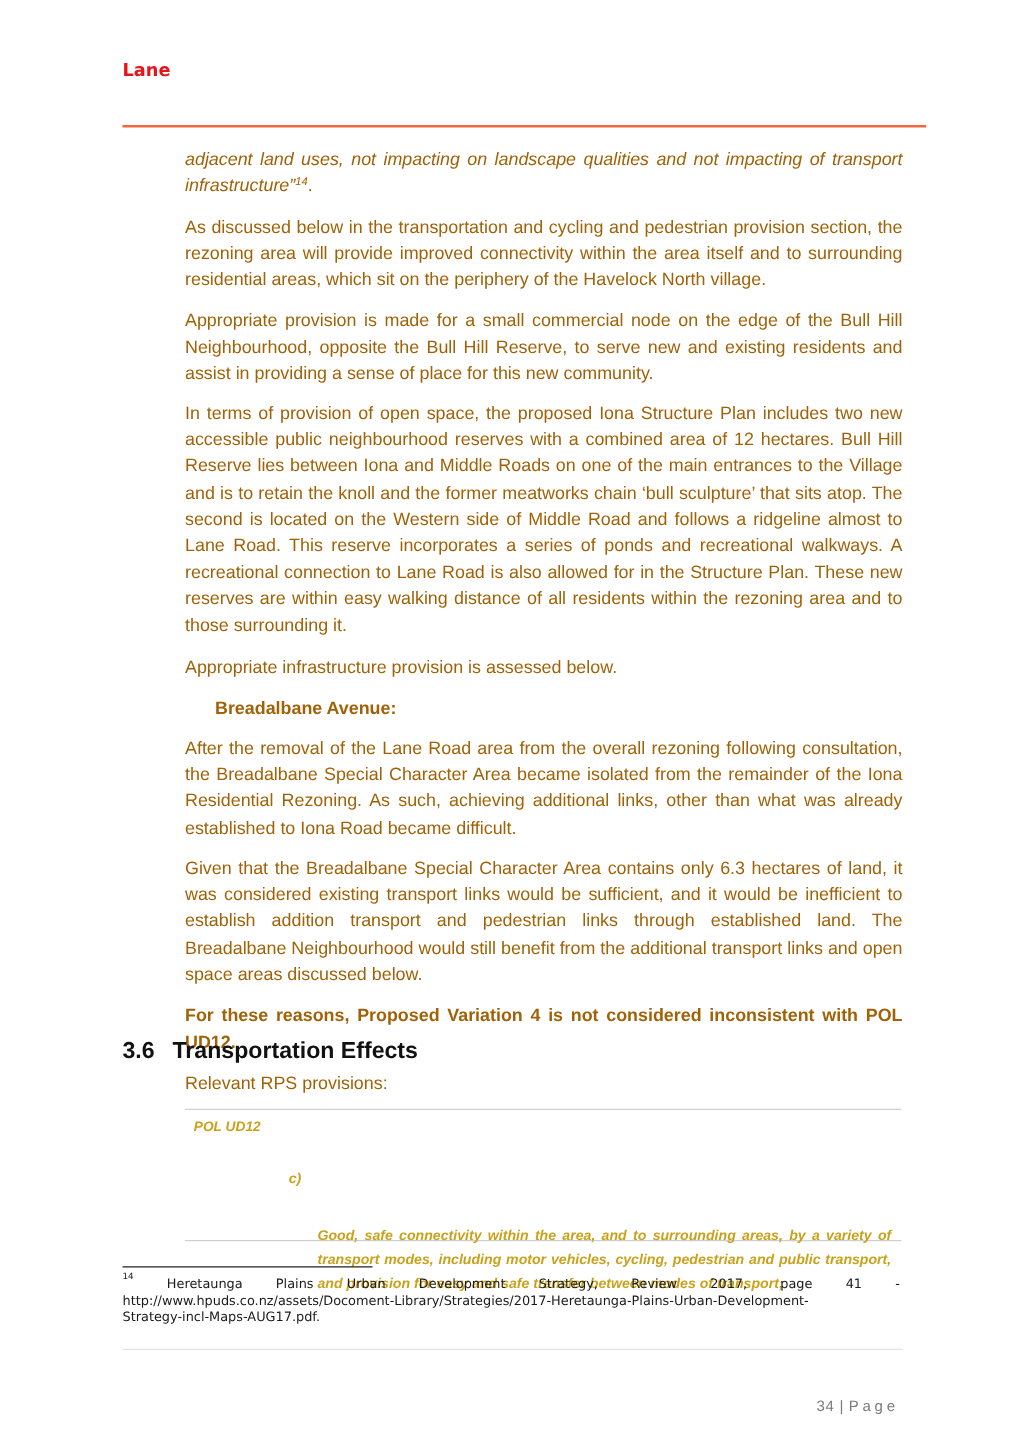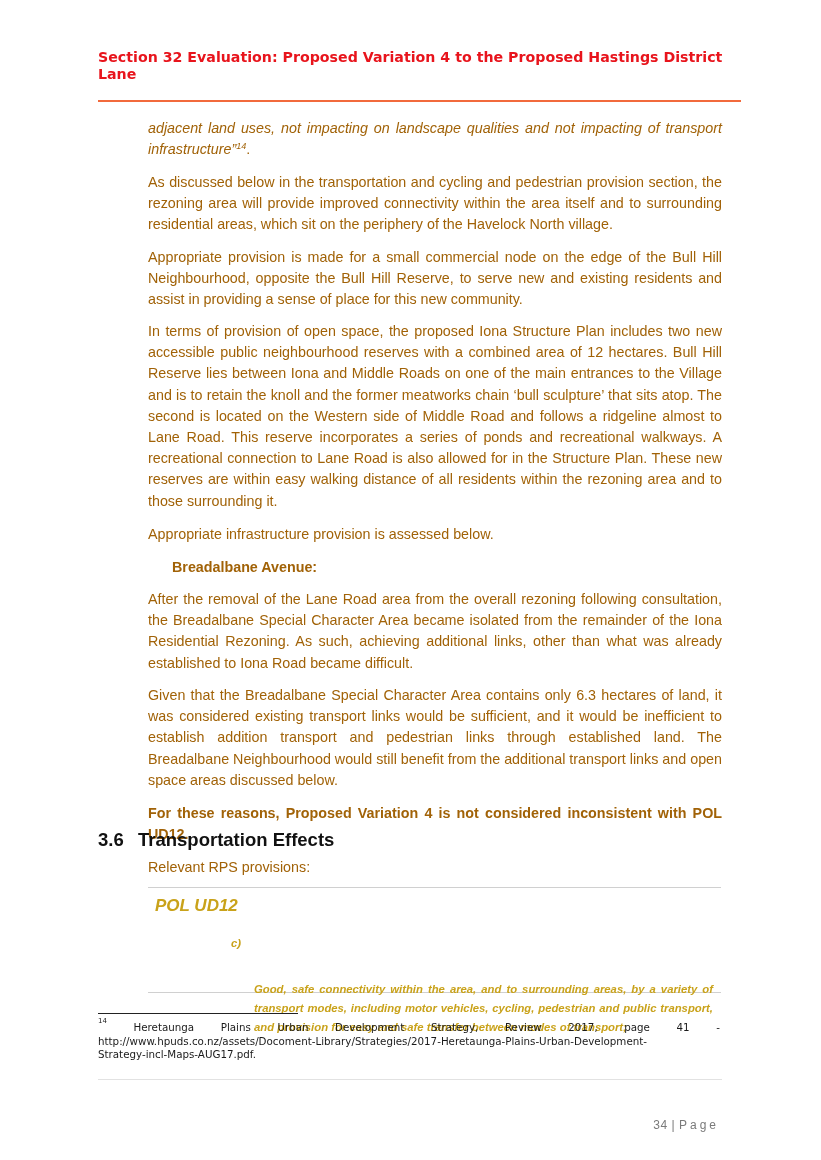--- a/index.html
+++ b/index.html
@@ -76,21 +76,21 @@
     border-top: 1.5px solid #d0d0d0;
     border-bottom: 1.5px solid #d0d0d0;
   }
   .policy-code {
     position: absolute;
     left: 7px;
     top: 8px;
     font-family: "Liberation Sans", sans-serif;
     font-style: italic;
     font-weight: bold;
-    font-size: 17px;
+    font-size: 11px;
     color: #c9a21a;
   }
   .policy-text {
     position: absolute;
     left: 83px;
     top: 8px;
     width: 482px;
     font-family: "Liberation Sans", sans-serif;
     font-style: italic;
     font-weight: bold;
@@ -167,21 +167,20 @@
     margin-top: 35px;
   }
   .page-number .page-word {
     letter-spacing: 3px;
   }
 </style>
 </head>
 <body>
 
 <div class="header">
-  <div>Section 32 Evaluation: Proposed Variation 4 to the Proposed Hastings District</div>
   <div>Lane</div>
 </div>
 <div class="header-rule"></div>
 
 <p class="body-text italic" style="top:118px;"><span>adjacent land uses, not impacting on landscape qualities and not impacting of transport infrastructure”</span><sup>14</sup><span style="font-style:normal;">.</span></p>
 
 <p class="body-text" style="top:172px;">As discussed below in the transportation and cycling and pedestrian provision section, the rezoning area will provide improved connectivity within the area itself and to surrounding residential areas, which sit on the periphery of the Havelock North village.</p>
 
 <p class="body-text" style="top:247px;">Appropriate provision is made for a small commercial node on the edge of the Bull Hill Neighbourhood, opposite the Bull Hill Reserve, to serve new and existing residents and assist in providing a sense of place for this new community.</p>
 

